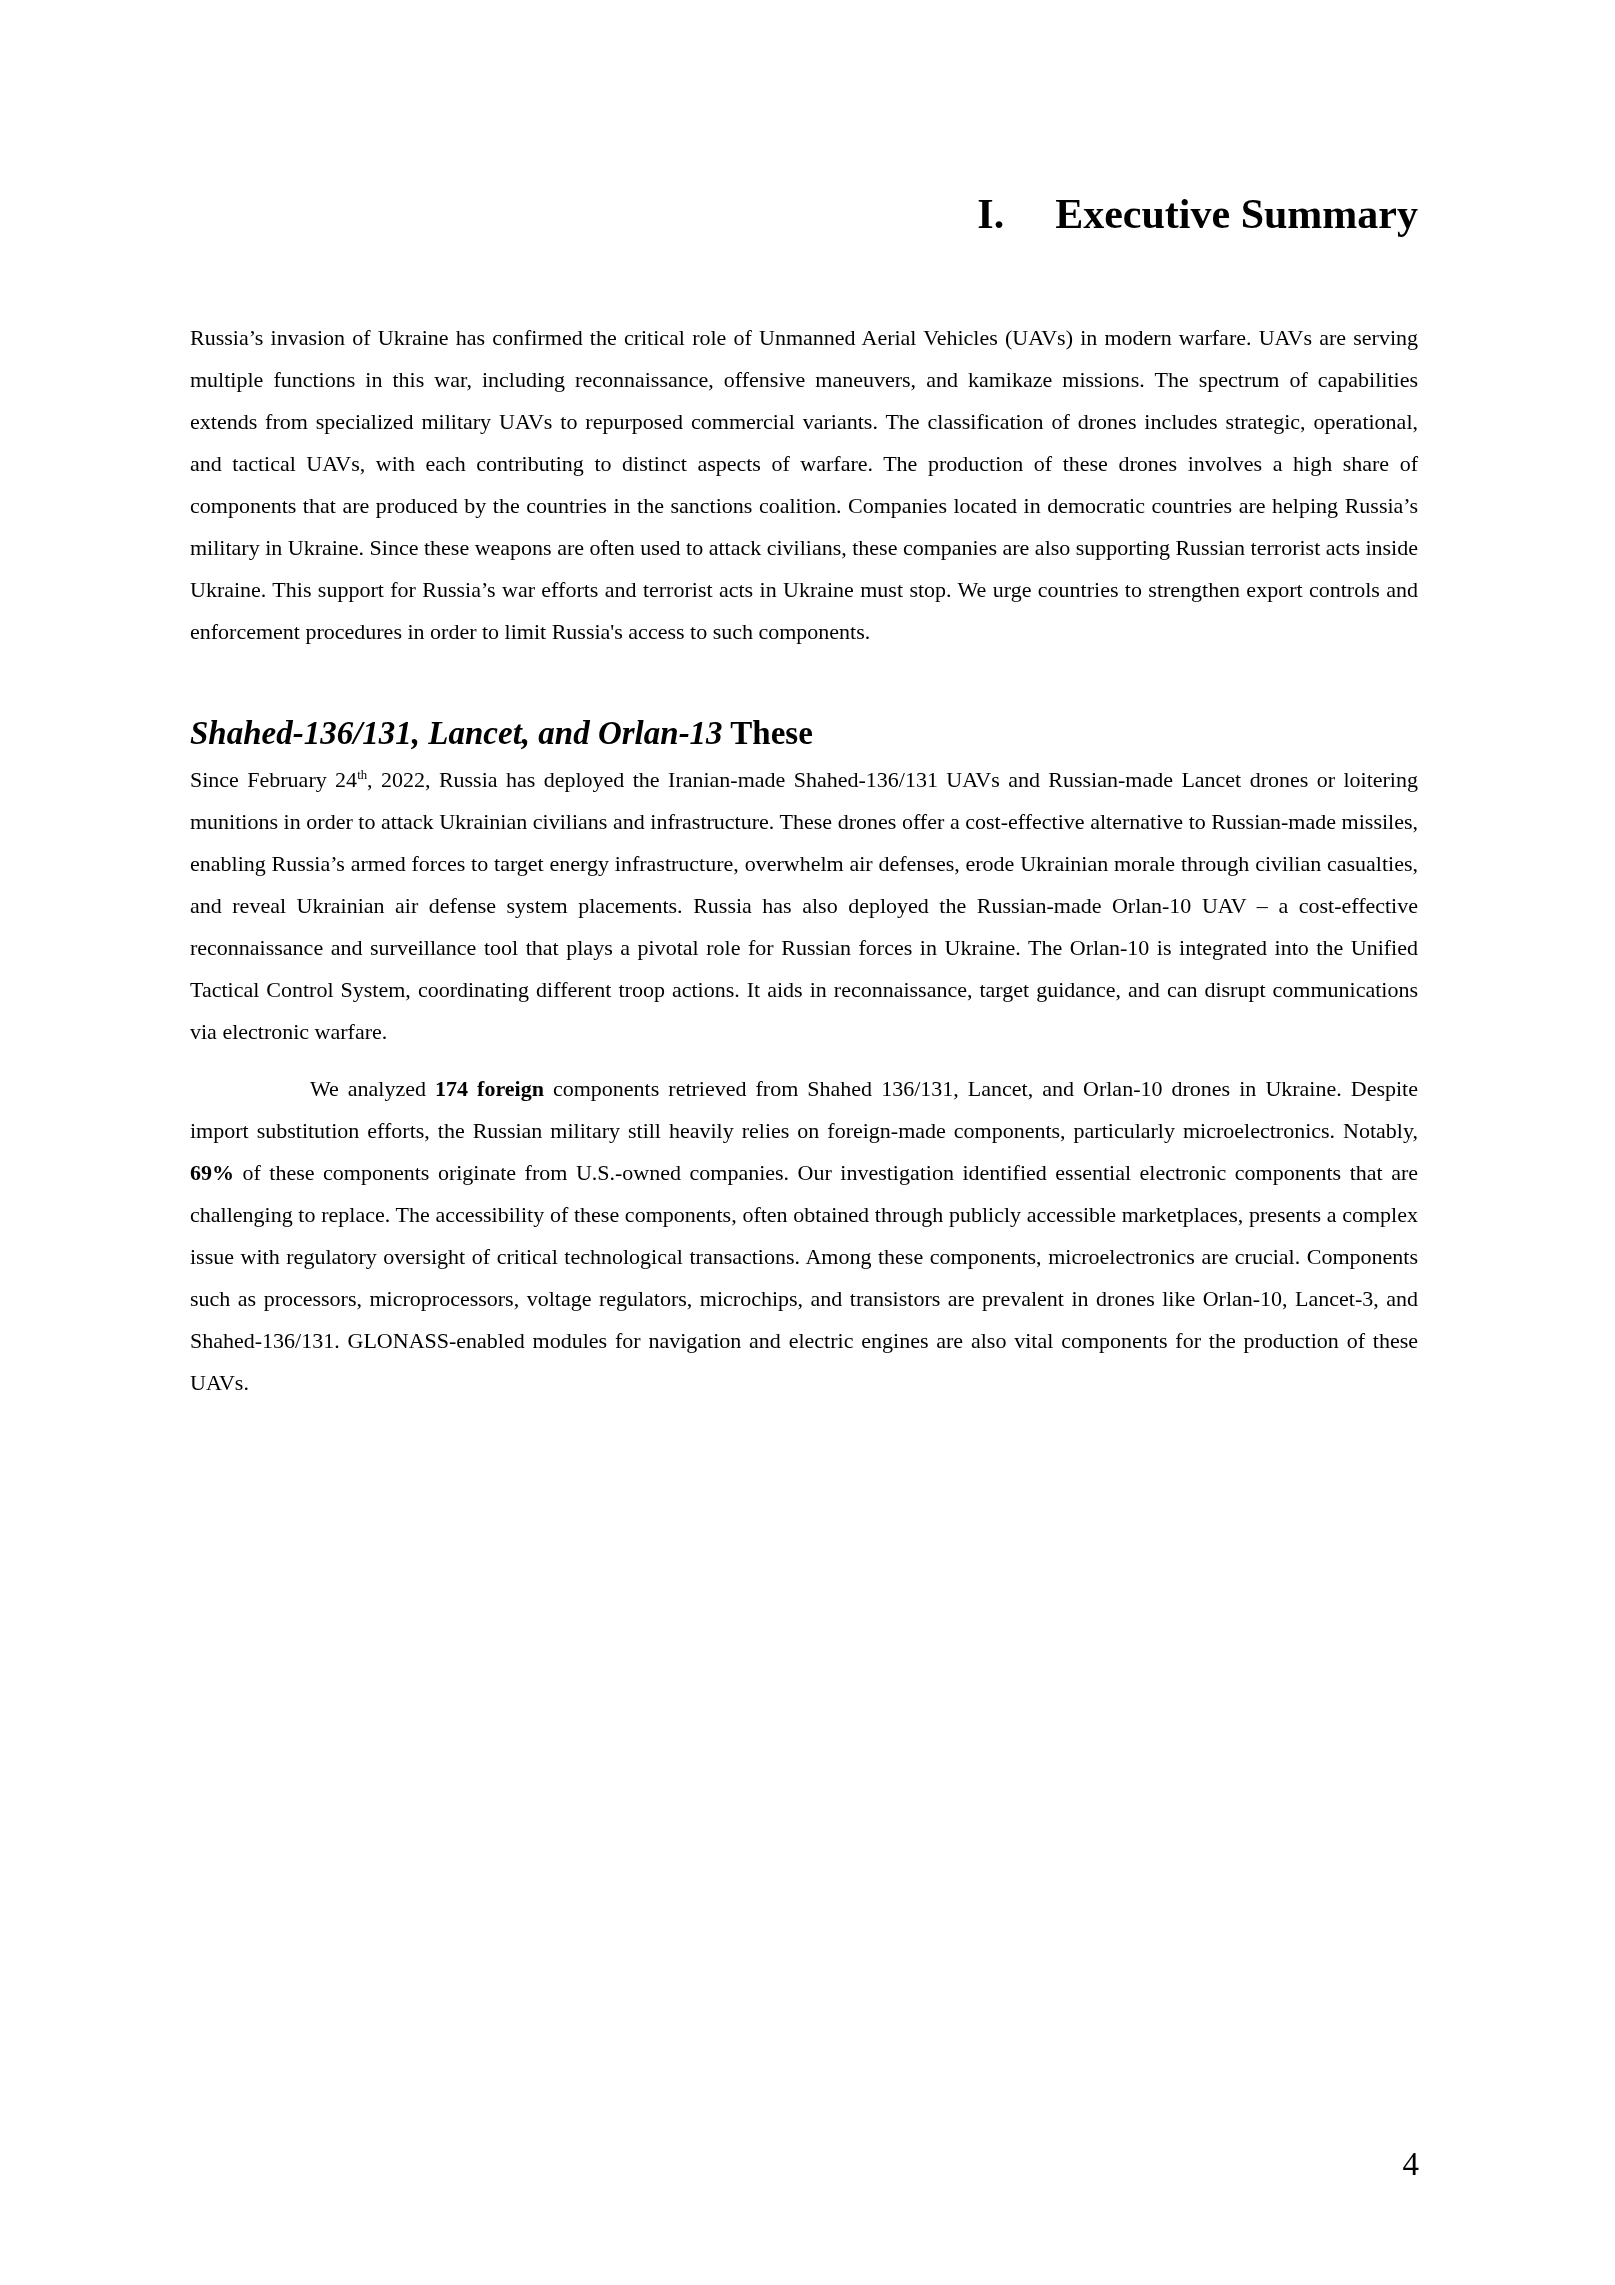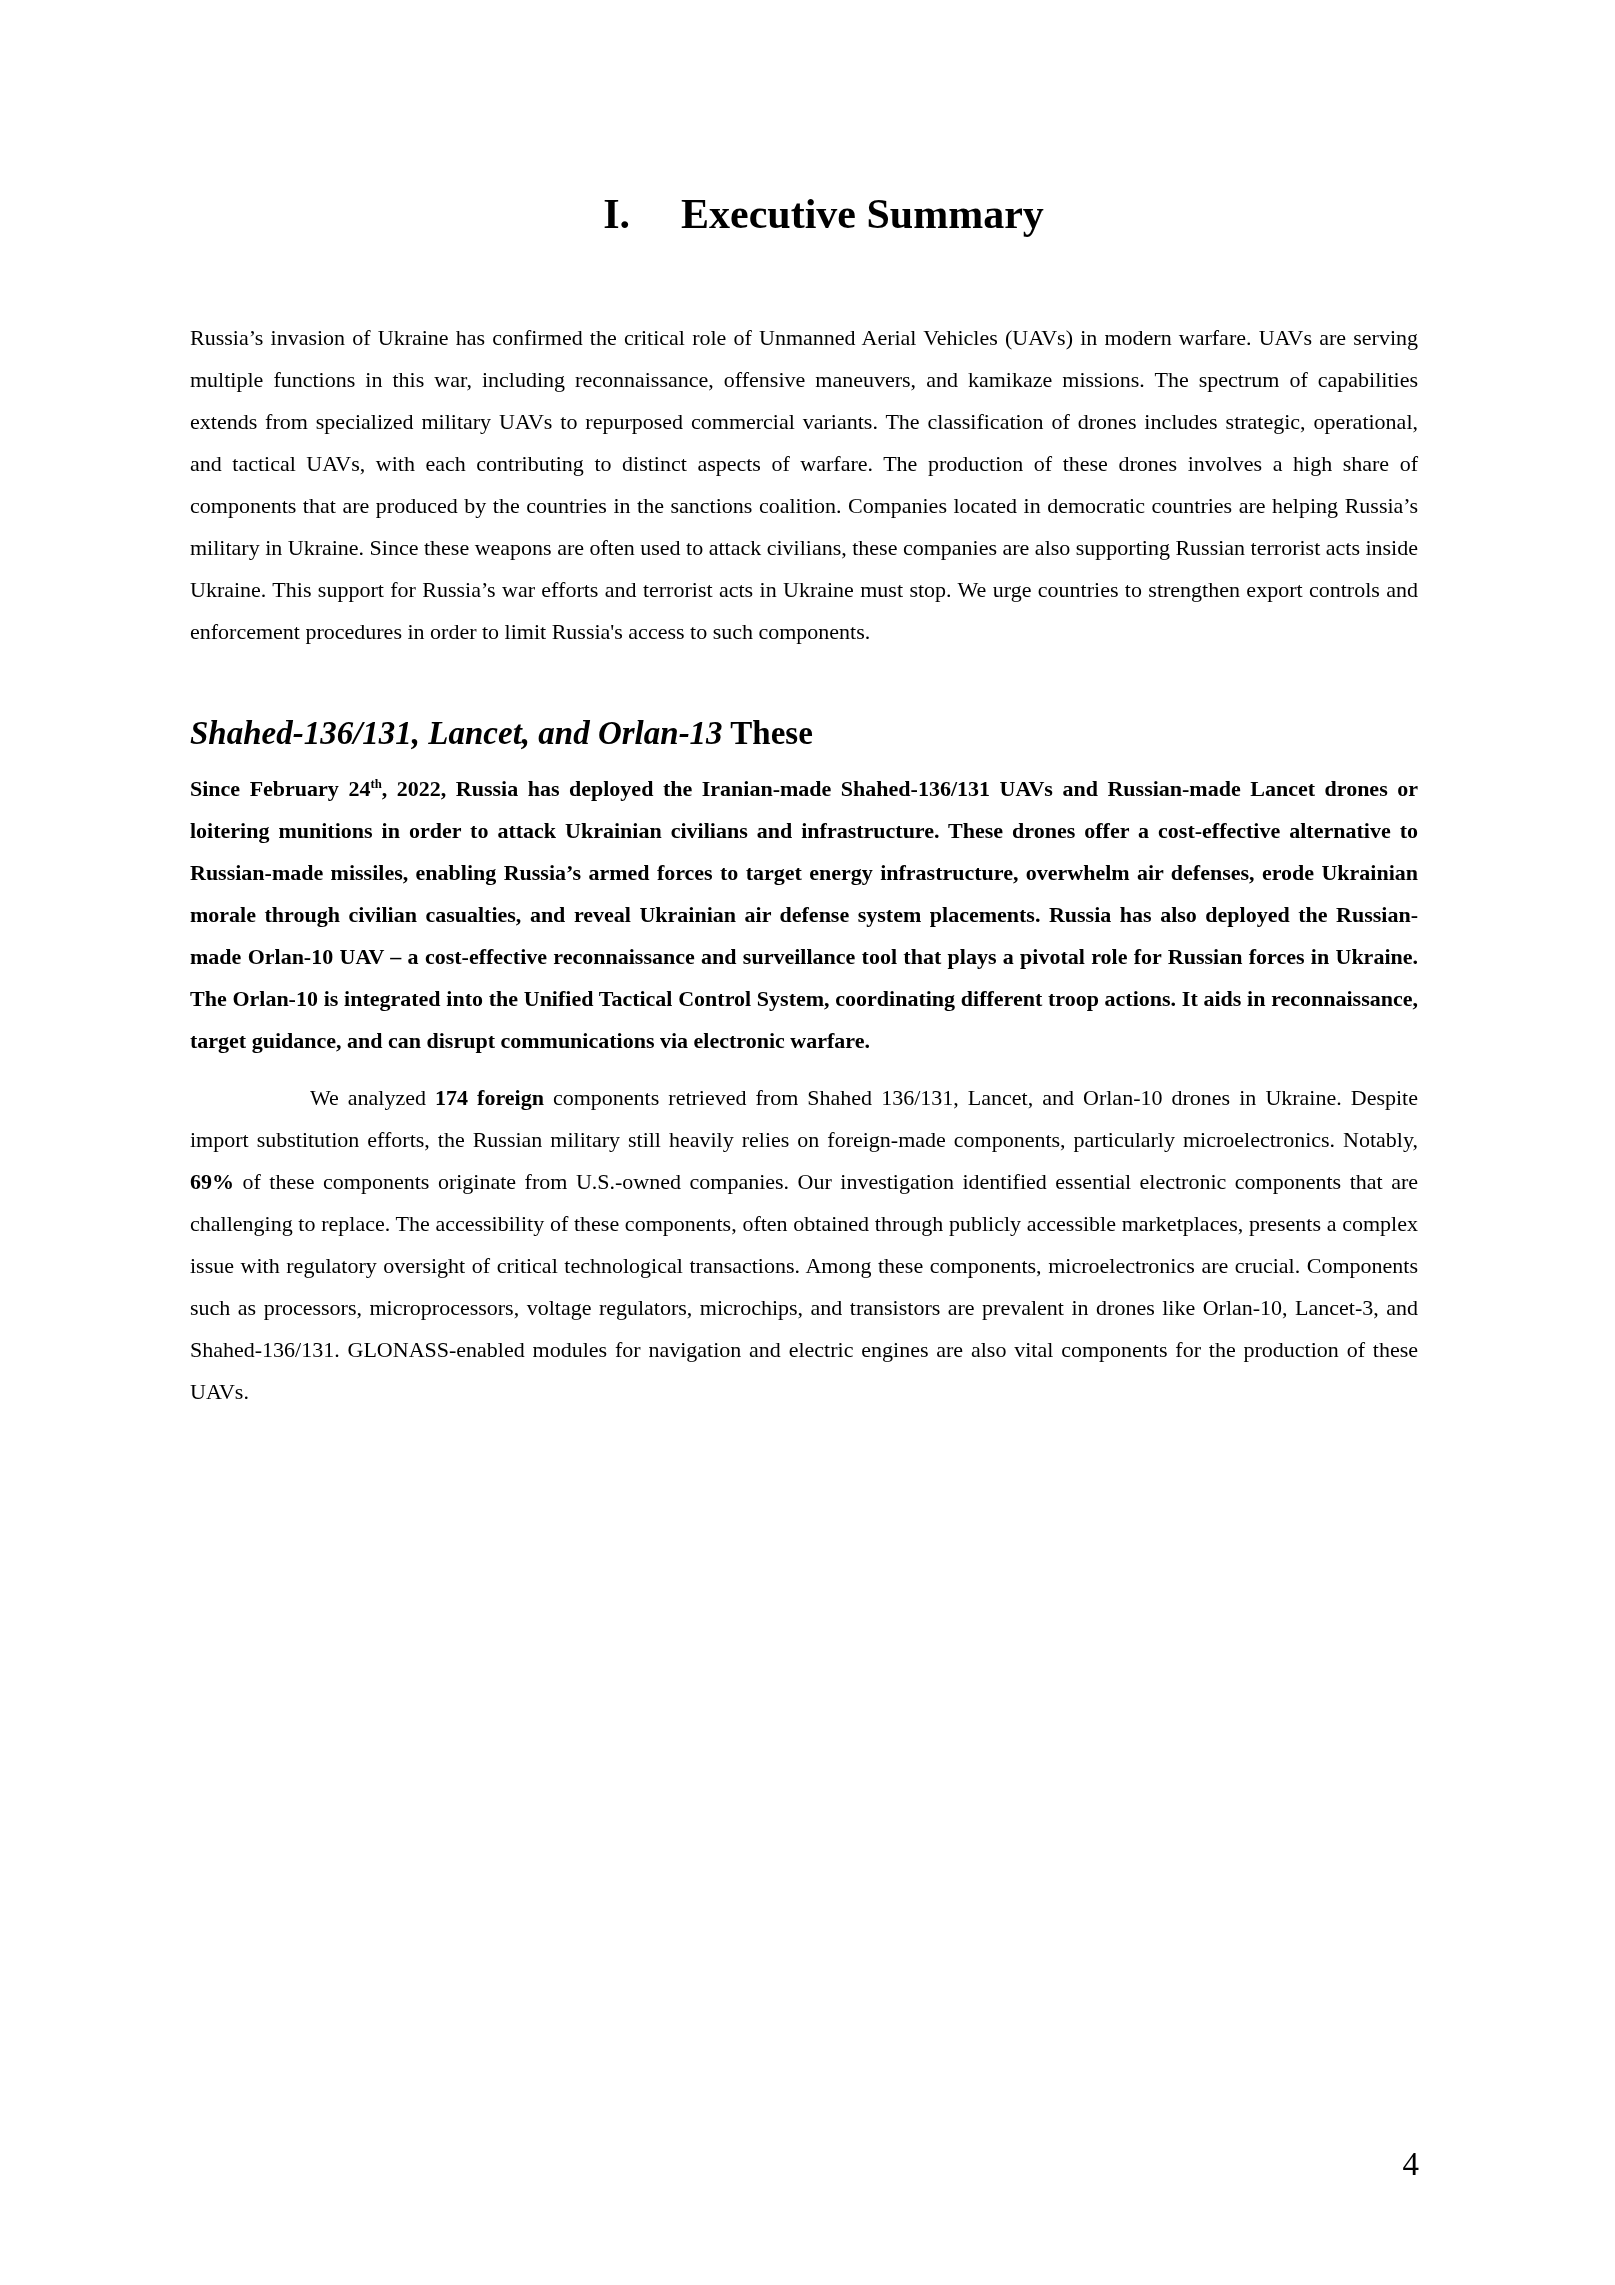--- a/index.html
+++ b/index.html
@@ -21,42 +21,42 @@
     left: 190px;
     top: 0;
     width: 1228px;
   }
   .doc-title {
     margin: 190px 0 0 0;
     padding-left: 39px;
     font-size: 42px;
     line-height: 48px;
     font-weight: bold;
-    text-align: center;
+    text-align: right;
   }
   .doc-title .title-numeral {
     display: inline-block;
     margin-right: 51px;
   }
   .body-para {
     margin: 0;
     font-size: 22px;
     line-height: 42px;
     text-align: justify;
   }
   #para-intro   { margin-top: 79px; }
   .subhead {
     margin: 0;
     font-size: 33px;
     line-height: 42px;
     font-weight: bold;
     text-align: left;
   }
   #subhead-shahed  { margin-top: 59px; }
-  #para-shahed     { margin-top: 14px; font-weight: bold; }
+  #para-shahed     { margin-top: 5px; }
   #subhead-foreign { margin-top: 61px; }
   #para-foreign    { margin-top: 14.5px; text-indent: 120px; }
   .b { font-weight: bold; }
   .i { font-style: italic; }
   sup {
     font-size: 58%;
     line-height: 0;
     vertical-align: super;
   }
   .page-number {

